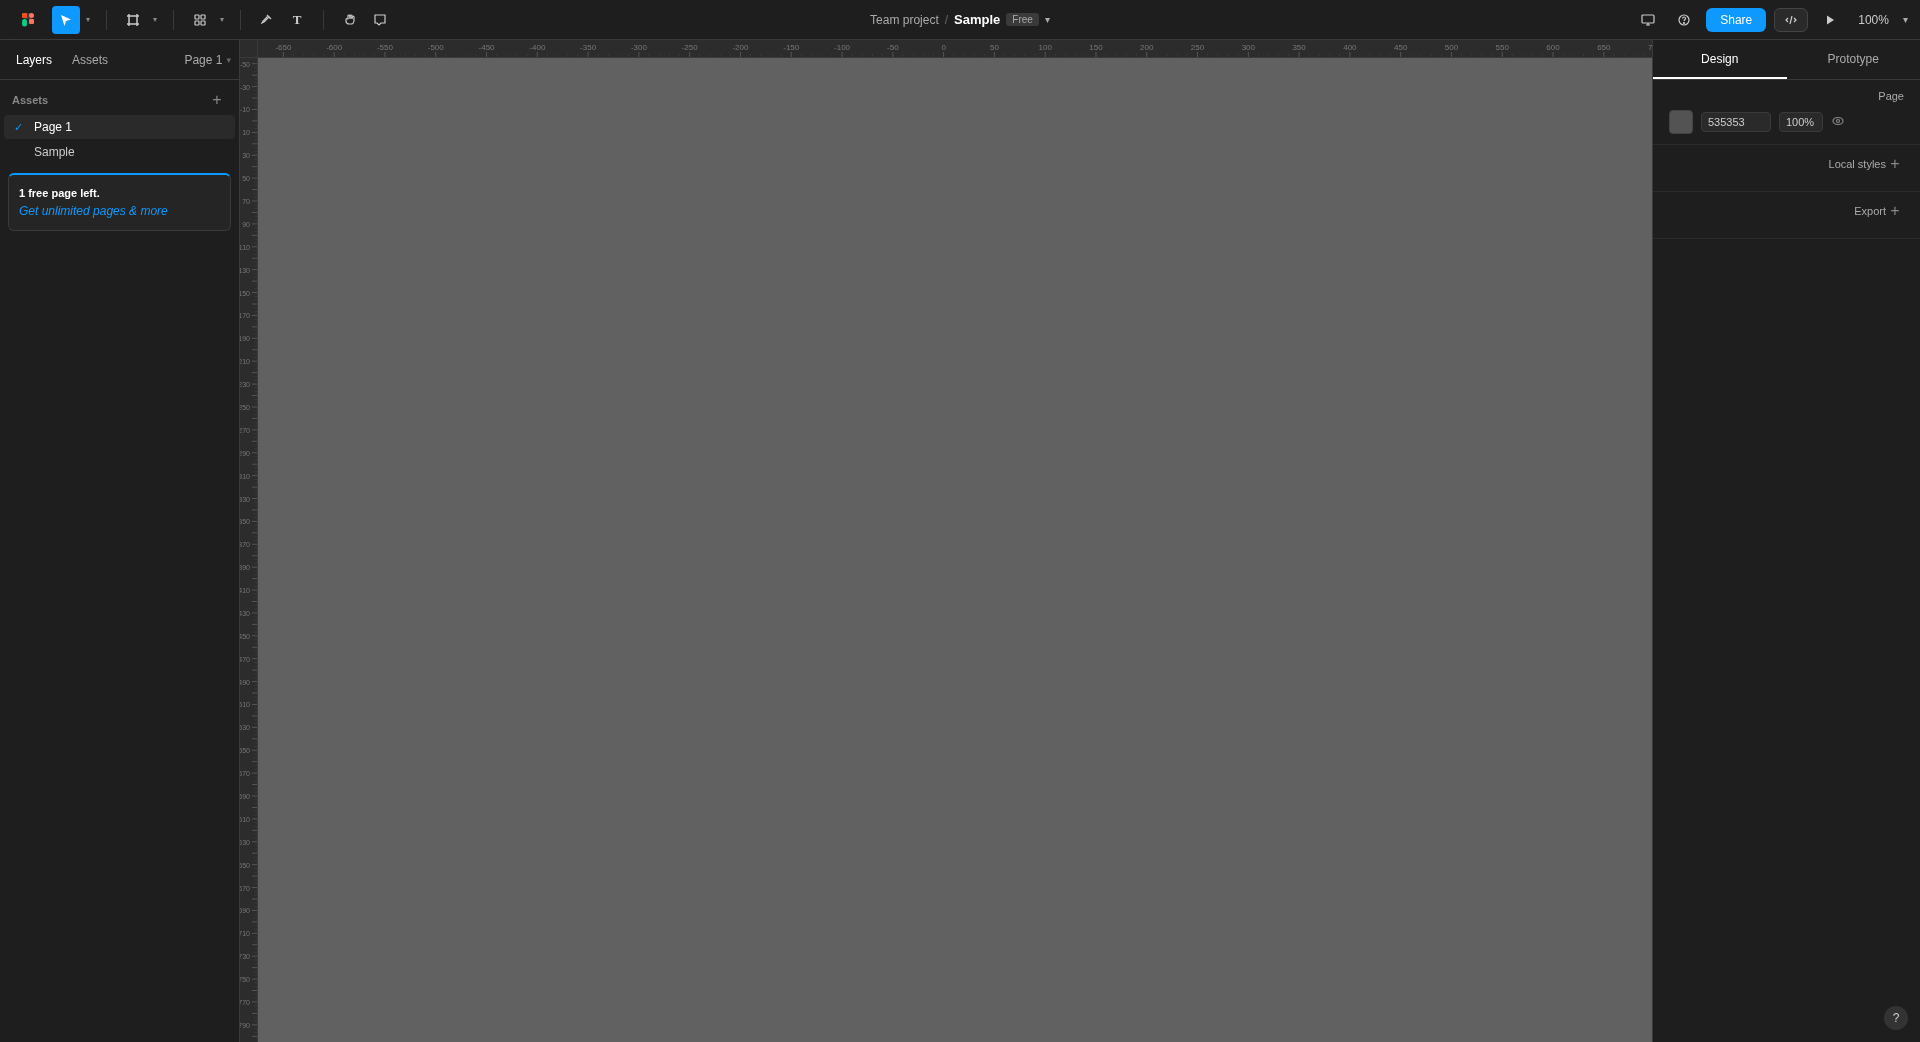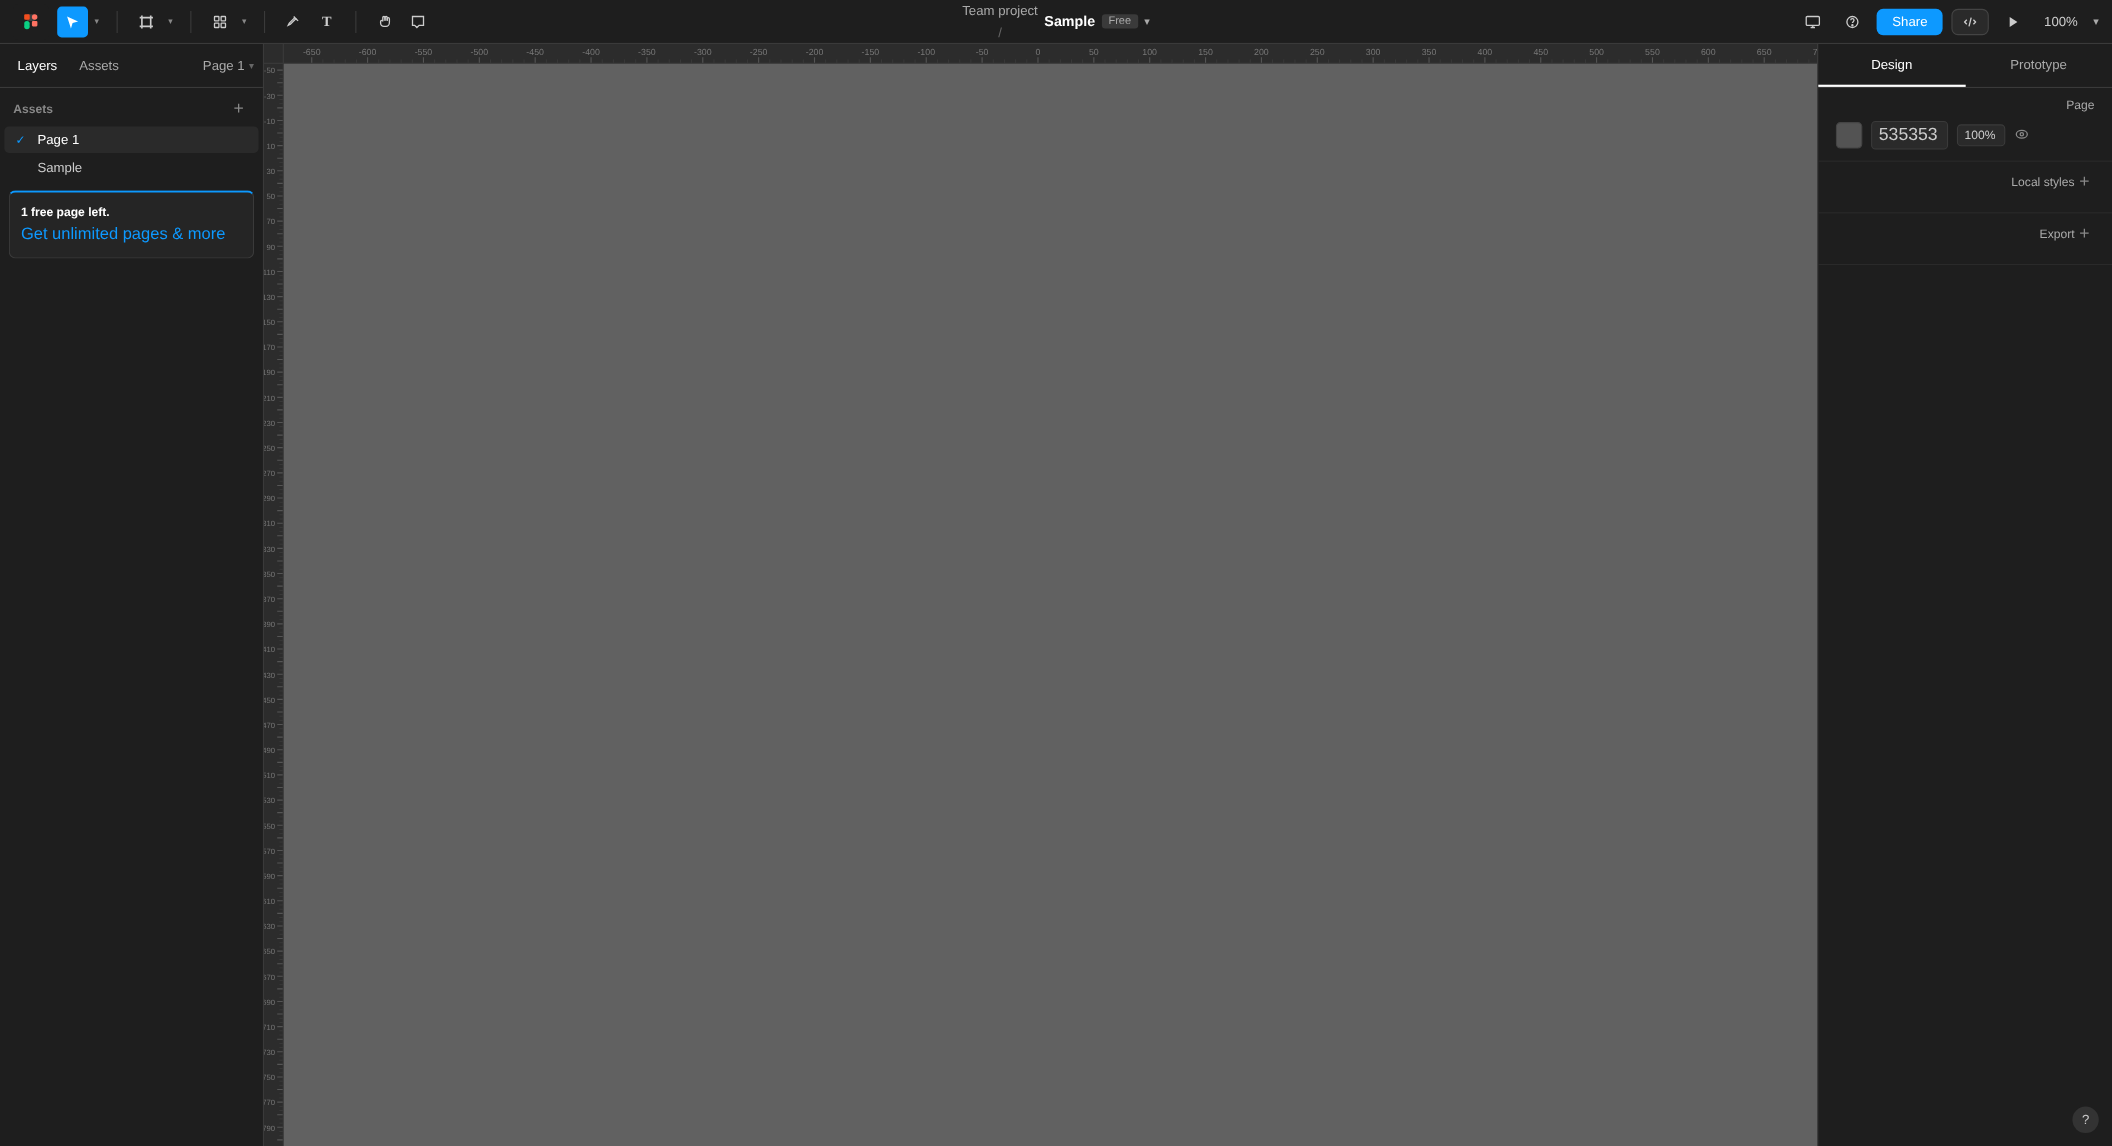--- a/index.html
+++ b/index.html
@@ -87,21 +87,20 @@
       background: #3a3a3a;
       margin: 0 4px;
     }
 
     .project-info {
       display: flex;
       align-items: center;
       gap: 6px;
       color: #aaa;
       font-size: 12px;
-      flex-direction: column;
     }
     .project-name {
       color: #fff;
       font-weight: 600;
       font-size: 13px;
     }
     .project-slash { color: #666; }
     .badge-free {
       background: #3a3a3a;
       color: #aaa;
@@ -268,21 +267,22 @@
     }
     .upgrade-text {
       font-size: 11px;
       color: #ccc;
       line-height: 1.5;
     }
     .upgrade-text strong { color: #fff; }
     .upgrade-link {
       color: #0d99ff;
       text-decoration: none;
-      font-size: 15px;
+      font-size: 12px;
+      font-style: italic;
     }
 
     
     #canvas-area {
       flex: 1;
       background: #616161;
       position: relative;
       overflow: hidden;
     }
 
@@ -360,21 +360,21 @@
       background: #535353;
       cursor: pointer;
       flex-shrink: 0;
     }
     .color-hex-input {
       background: #2a2a2a;
       border: 1px solid #3a3a3a;
       color: #ccc;
       padding: 3px 6px;
       border-radius: 4px;
-      font-size: 16px;
+      font-size: 11px;
       width: 70px;
     }
     .color-opacity-input {
       background: #2a2a2a;
       border: 1px solid #3a3a3a;
       color: #ccc;
       padding: 3px 6px;
       border-radius: 4px;
       font-size: 11px;
       width: 44px;

